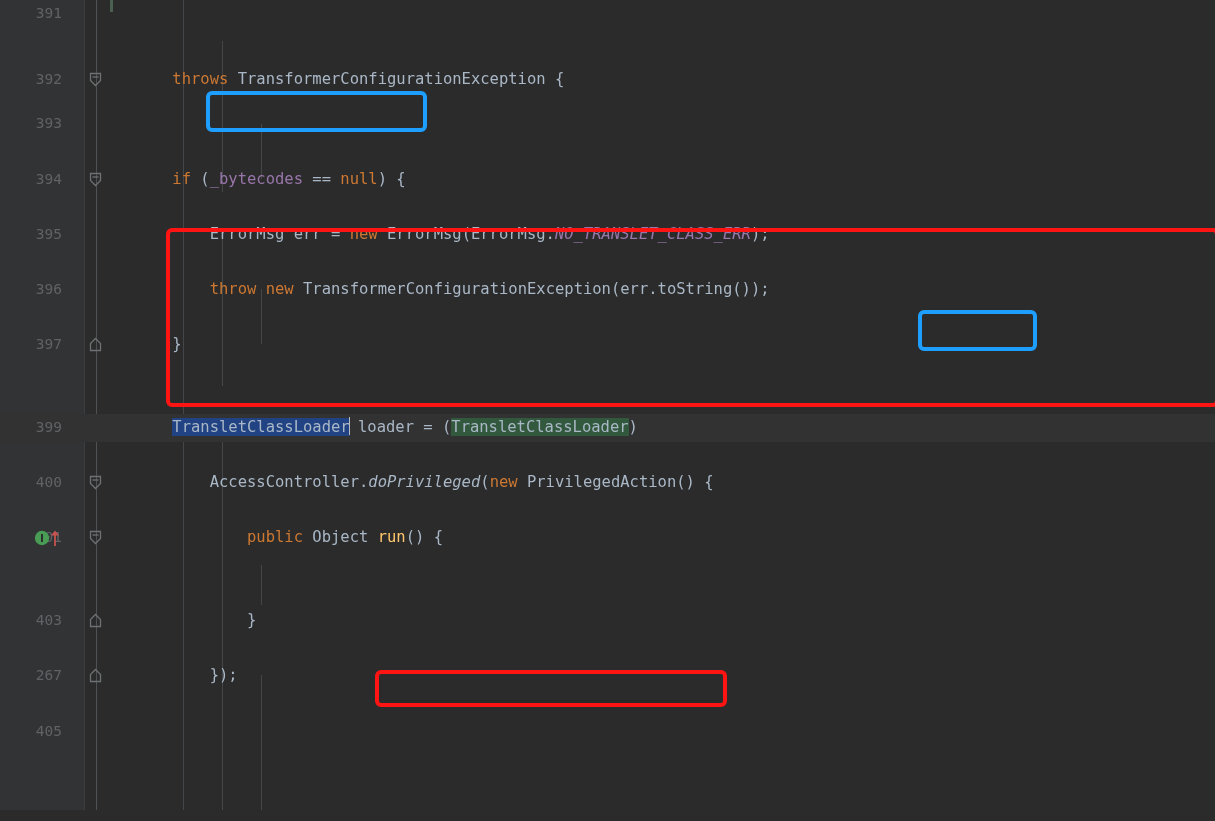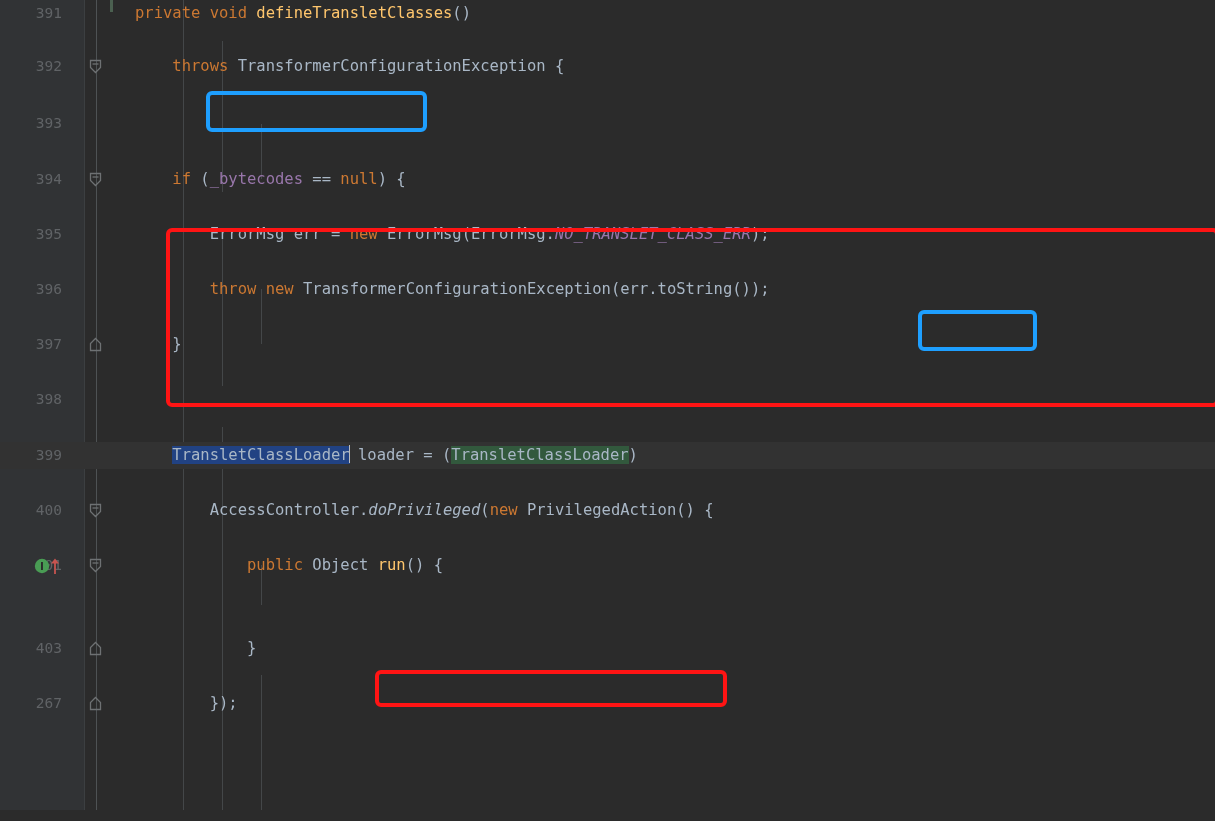--- a/index.html
+++ b/index.html
@@ -121,56 +121,56 @@
       <div class="guide" style="left: 222px; top: 41px; height: 151px;"></div>
       <div class="guide" style="left: 222px; top: 234px; height: 152px;"></div>
       <div class="guide" style="left: 261px; top: 124px; height: 55px;"></div>
       <div class="guide" style="left: 261px; top: 289px; height: 55px;"></div>
       <div class="guide" style="left: 222px; top: 427px; height: 394px;"></div>
       <div class="guide" style="left: 261px; top: 565px; height: 40px;"></div>
       <div class="guide" style="left: 261px; top: 675px; height: 146px;"></div>
     </div>
 
   <div class="rows" id="rows">
-      <div class="row" style="top: 0px;"><span class="ln">391</span><span class="code"><span class="kw">private</span> <span class="kw">void</span> <span class="mth">defineTransletClasses</span>()</span></div>
-      <div class="row" style="top: 25px;"><span class="ln">392</span><span class="fold" style="top: 6px;"><svg width="13" height="15" viewBox="0 0 13 15">
+      <div class="row" style="top: 0px;"><span class="ln">391</span></div>
+      <div class="row" style="top: 38px;"><span class="ln">392</span><span class="fold" style="top: 6px;"><svg width="13" height="15" viewBox="0 0 13 15">
             <path d="M1.5 1.5 h10 v7 l-5 5 l-5 -5 z" fill="none" stroke="#6e7173" stroke-width="1.3"></path>
             <line x1="3.5" y1="5" x2="9.5" y2="5" stroke="#6e7173" stroke-width="1.3"></line>
           </svg></span><span class="code">    <span class="kw">throws</span> TransformerConfigurationException {</span></div>
       <div class="row" style="top: 55.2px; padding-left: 32px;"><span class="ln">393</span><span class="code"></span></div>
       <div class="row" style="top: 82.8px;"><span class="ln">394</span><span class="fold" style="top: 6px;"><svg width="13" height="15" viewBox="0 0 13 15">
             <path d="M1.5 1.5 h10 v7 l-5 5 l-5 -5 z" fill="none" stroke="#6e7173" stroke-width="1.3"></path>
             <line x1="3.5" y1="5" x2="9.5" y2="5" stroke="#6e7173" stroke-width="1.3"></line>
           </svg></span><span class="code">    <span class="kw">if</span> (<span class="fld">_bytecodes</span> == <span class="kw">null</span>) {</span></div>
       <div class="row" style="top: 110.4px;"><span class="ln">395</span><span class="code">        ErrorMsg err = <span class="kw">new</span> ErrorMsg(ErrorMsg.<span class="stat">NO_TRANSLET_CLASS_ERR</span>);</span></div>
       <div class="row" style="top: 138px; padding-left: 48px;"><span class="ln">396</span><span class="code">        <span class="kw">throw</span> <span class="kw">new</span> TransformerConfigurationException(err.toString());</span></div>
       <div class="row" style="top: 165.6px;"><span class="ln">397</span><span class="fold" style="top: 6px;"><svg width="13" height="15" viewBox="0 0 13 15">
             <path d="M1.5 13.5 h10 v-7 l-5 -5 l-5 5 z" fill="none" stroke="#6e7173" stroke-width="1.3"></path>
           </svg></span><span class="code">    }</span></div>
-      <div class="row" style="top: 193.2px;"><span class="ln">398</span><span class="code"></span></div>
       <div class="row current" style="top: 220.8px;"><span class="ln">399</span><span class="code">    <span class="sel">TransletClassLoader</span><span class="caret"></span> loader = (<span class="hl">TransletClassLoader</span>)</span></div>
       <div class="row" style="top: 248.4px;"><span class="ln">400</span><span class="fold" style="top: 6px;"><svg width="13" height="15" viewBox="0 0 13 15">
             <path d="M1.5 1.5 h10 v7 l-5 5 l-5 -5 z" fill="none" stroke="#6e7173" stroke-width="1.3"></path>
             <line x1="3.5" y1="5" x2="9.5" y2="5" stroke="#6e7173" stroke-width="1.3"></line>
           </svg></span><span class="code">        AccessController.<span class="itl">doPrivileged</span>(<span class="kw">new</span> PrivilegedAction() {</span></div>
       <div class="row" style="top: 276px;"><span class="ln">401</span><span class="fold" style="top: 6px;"><svg width="13" height="15" viewBox="0 0 13 15">
             <path d="M1.5 1.5 h10 v7 l-5 5 l-5 -5 z" fill="none" stroke="#6e7173" stroke-width="1.3"></path>
             <line x1="3.5" y1="5" x2="9.5" y2="5" stroke="#6e7173" stroke-width="1.3"></line>
           </svg></span><span class="impl-icon"><svg width="28" height="18" viewBox="0 0 28 18">
             <circle cx="8" cy="9" r="7.2" fill="#499c54"></circle>
             <text x="8" y="13.4" font-size="10.5" font-family="DejaVu Sans, sans-serif" font-weight="bold" fill="#2b2b2b" text-anchor="middle">I</text>
             <line x1="21" y1="17" x2="21" y2="3" stroke="#c75450" stroke-width="1.8"></line>
             <path d="M21 1.5 l4 5 h-8 z" fill="#c75450"></path>
           </svg></span><span class="code">            <span class="kw">public</span> Object <span class="mth">run</span>() {</span></div>
       <div class="row" style="top: 331.2px;"><span class="ln">403</span><span class="fold" style="top: 6px;"><svg width="13" height="15" viewBox="0 0 13 15">
             <path d="M1.5 13.5 h10 v-7 l-5 -5 l-5 5 z" fill="none" stroke="#6e7173" stroke-width="1.3"></path>
           </svg></span><span class="code">            }</span></div>
       <div class="row" style="top: 358.8px;"><span class="ln">267</span><span class="fold" style="top: 6px;"><svg width="13" height="15" viewBox="0 0 13 15">
             <path d="M1.5 13.5 h10 v-7 l-5 -5 l-5 5 z" fill="none" stroke="#6e7173" stroke-width="1.3"></path>
           </svg></span><span class="code">        });</span></div>
+      <div class="row" style="top: 386.4px;"><span class="ln">405</span><span class="code"></span></div>
     </div>
 
   <div id="annos">
       <div class="anno blue" style="left: 206px; top: 91px; width: 221px; height: 41px;"></div>
       <div class="anno red" style="left: 166px; top: 228px; width: 1053px; height: 179px;"></div>
       <div class="anno blue" style="left: 918px; top: 310px; width: 119px; height: 41px;"></div>
       <div class="anno red" style="left: 375px; top: 670px; width: 352px; height: 37px;"></div>
     </div>
 
 </div>

